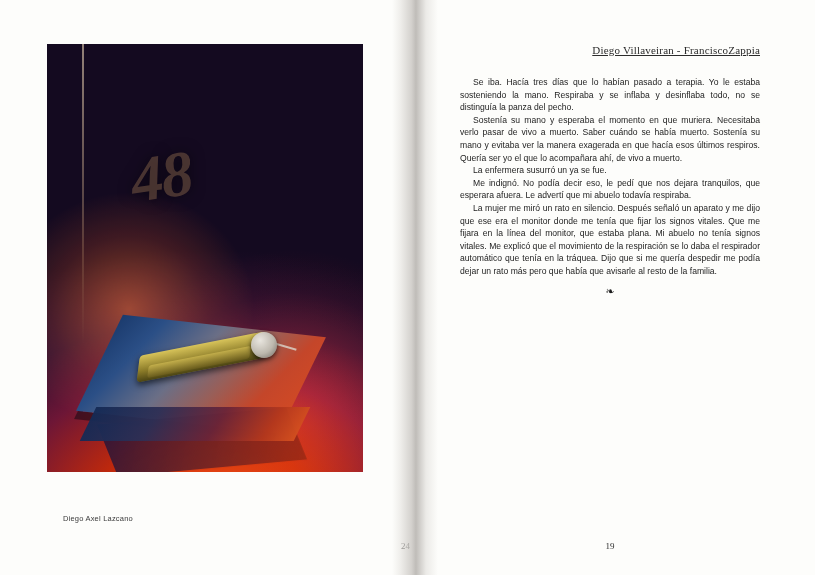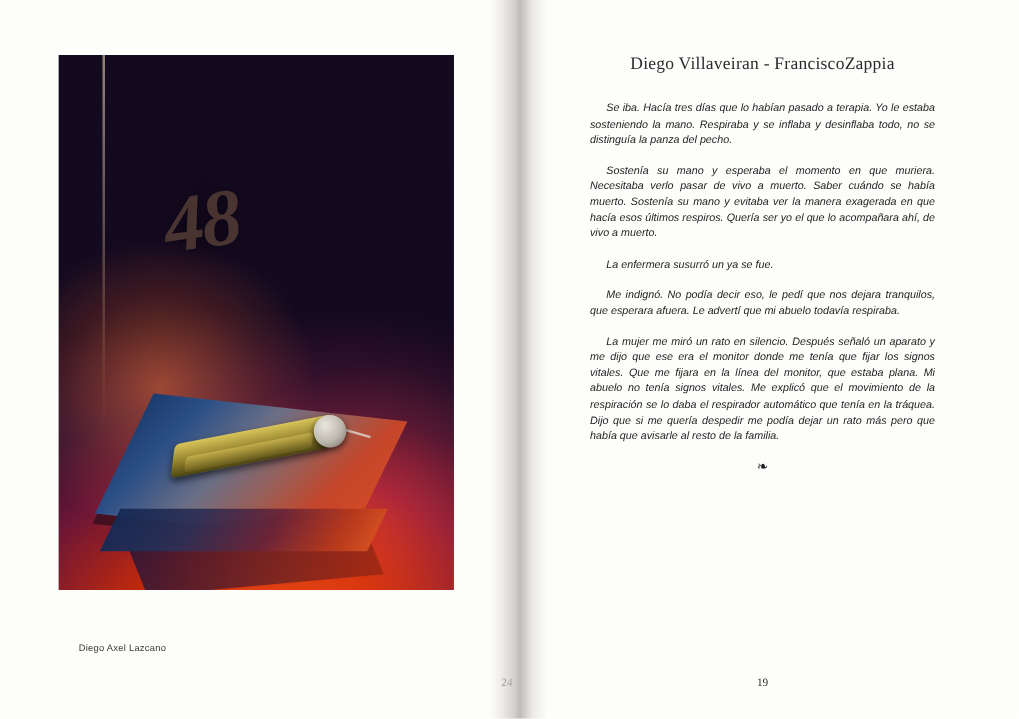--- a/index.html
+++ b/index.html
@@ -175,46 +175,46 @@
 
   
   .text-col {
     position: absolute;
     left: 55px;
     top: 44px;
     width: 300px;
   }
   .running-head {
     font-family: "Liberation Serif", serif;
-    font-size: 14px;
-    text-align: center;
+    font-size: 11px;
+    text-align: right;
     color: #2b2b2b;
     letter-spacing: .2px;
     margin-bottom: 20px;
+    text-decoration: underline;
   }
   .chapter-title {
     font-family: "Liberation Serif", serif;
     font-size: 12.5px;
     font-weight: normal;
     text-align: center;
     letter-spacing: .4px;
     color: #111;
     margin: 0 0 16px 0;
     text-transform: uppercase;
   }
   .body-text p {
     font-family: "Liberation Sans", sans-serif;
     font-size: 8.6px;
     line-height: 12.6px;
     text-align: justify;
-    margin: 12px;
+    margin: 0;
     text-indent: 13px;
     color: #1d1d1d;
     hyphens: auto;
-    font-style: italic;
   }
   .ornament {
     text-align: center;
     font-family: "Liberation Serif", serif;
     font-size: 11px;
     color: #1d1d1d;
     margin-top: 7px;
   }
   .folio {
     position: absolute;

